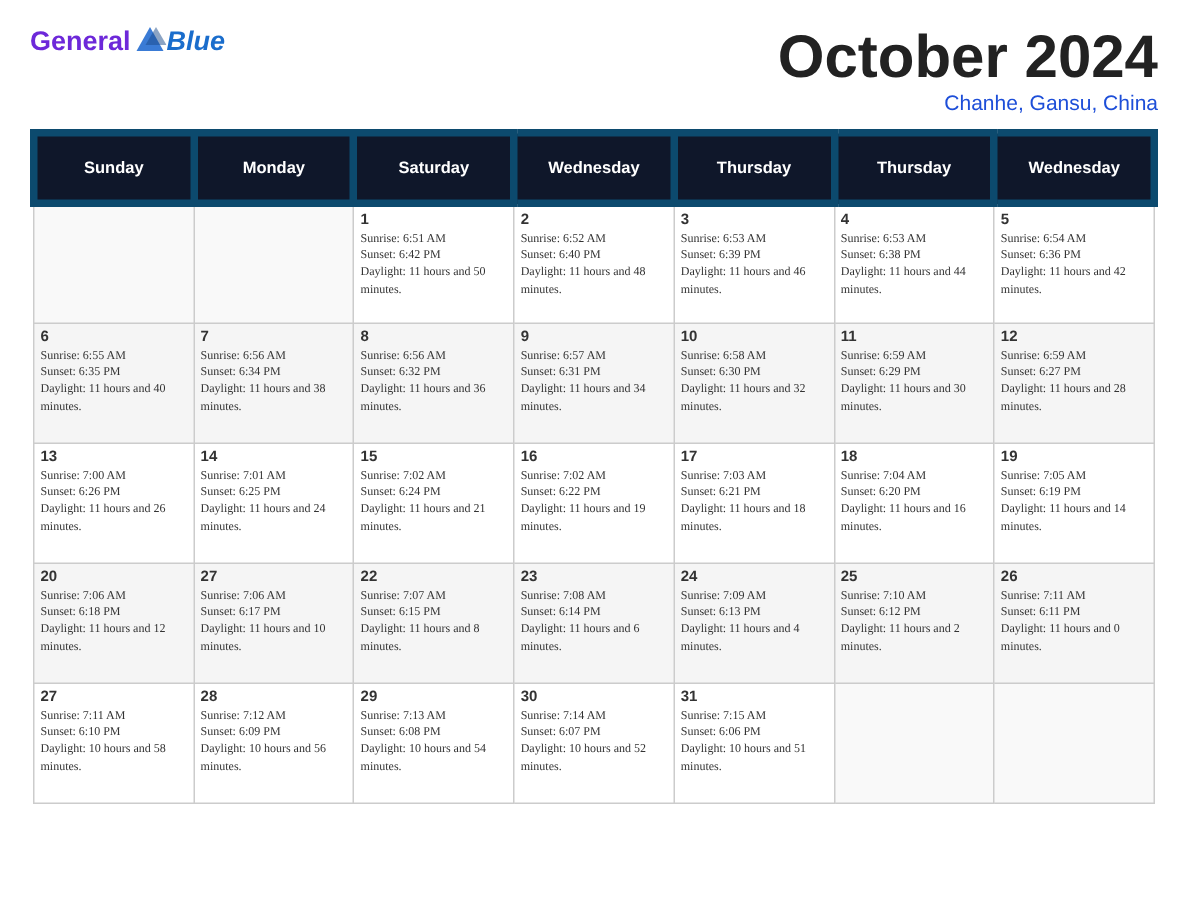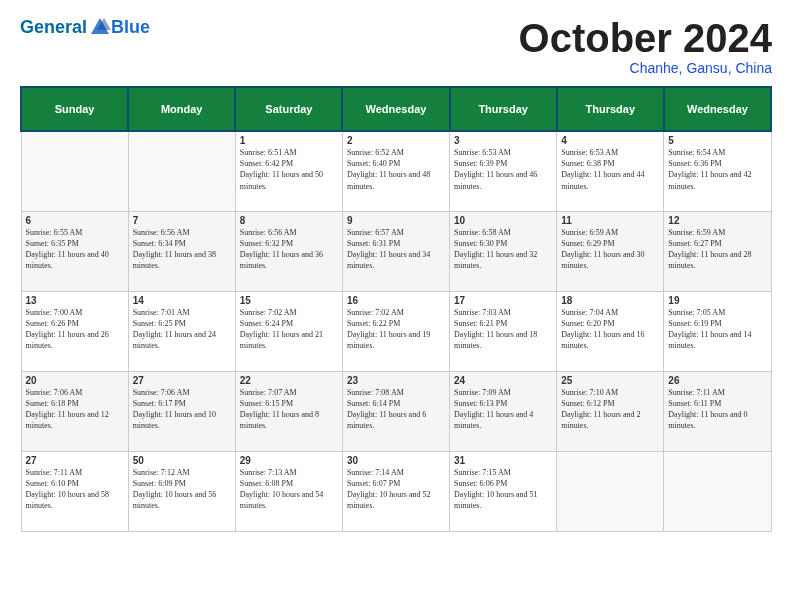--- a/index.html
+++ b/index.html
@@ -28,24 +28,25 @@
       flex-direction: column;
       align-items: flex-start;
     }
     .logo-text {
       display: flex;
       align-items: center;
       font-size: 18px;
       font-weight: bold;
     }
     .logo-general {
-      color: #0369a1;
+      color: #6d28d9;
     }
     .logo-blue {
       color: #1a6dcc;
+      font-style: italic;
     }
     .logo-icon {
       width: 22px;
       height: 22px;
       margin-left: 2px;
     }
     .title-area {
       text-align: right;
     }
     .month-title {
@@ -57,25 +58,25 @@
     .location {
       font-size: 14px;
       color: #1d4ed8;
     }
     .cal-table {
       width: 100%;
       border-collapse: collapse;
       table-layout: fixed;
     }
     .cal-table th {
-      background: #15803d;
+      background: #0f172a;
       color: #fff;
       font-size: 11px;
       padding: 15px 4px;
-      border: 2px solid #0c4a6e;
+      border: 5px solid #0c4a6e;
       font-weight: bold;
     }
     .cal-table td {
       vertical-align: top;
       border: 1px solid #ccc;
       padding: 3px 4px;
       font-size: 8.5px;
       color: #333;
       height: 80px;
       background: #fff;
@@ -246,21 +247,21 @@
           <span class="day-number">26</span>
           <span class="day-info">Sunrise: 7:11 AM<br>Sunset: 6:11 PM<br>Daylight: 11 hours and 0 minutes.</span>
         </td>
         </tr>
         <tr>
           <td>
           <span class="day-number">27</span>
           <span class="day-info">Sunrise: 7:11 AM<br>Sunset: 6:10 PM<br>Daylight: 10 hours and 58 minutes.</span>
         </td>
           <td>
-          <span class="day-number">50</span>
+          <span class="day-number">28</span>
           <span class="day-info">Sunrise: 7:12 AM<br>Sunset: 6:09 PM<br>Daylight: 10 hours and 56 minutes.</span>
         </td>
           <td>
           <span class="day-number">29</span>
           <span class="day-info">Sunrise: 7:13 AM<br>Sunset: 6:08 PM<br>Daylight: 10 hours and 54 minutes.</span>
         </td>
           <td>
           <span class="day-number">30</span>
           <span class="day-info">Sunrise: 7:14 AM<br>Sunset: 6:07 PM<br>Daylight: 10 hours and 52 minutes.</span>
         </td>

